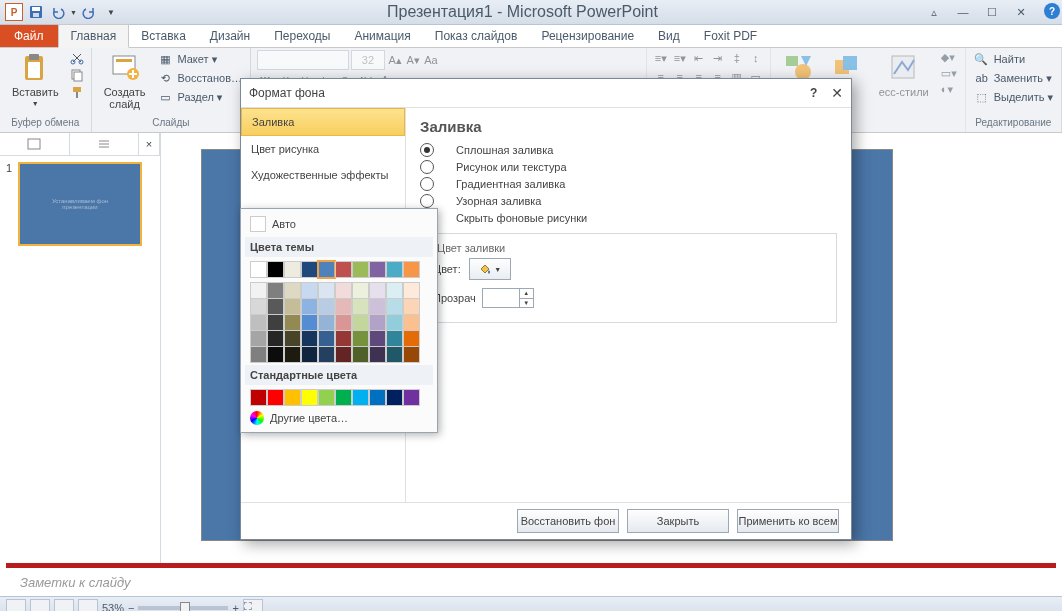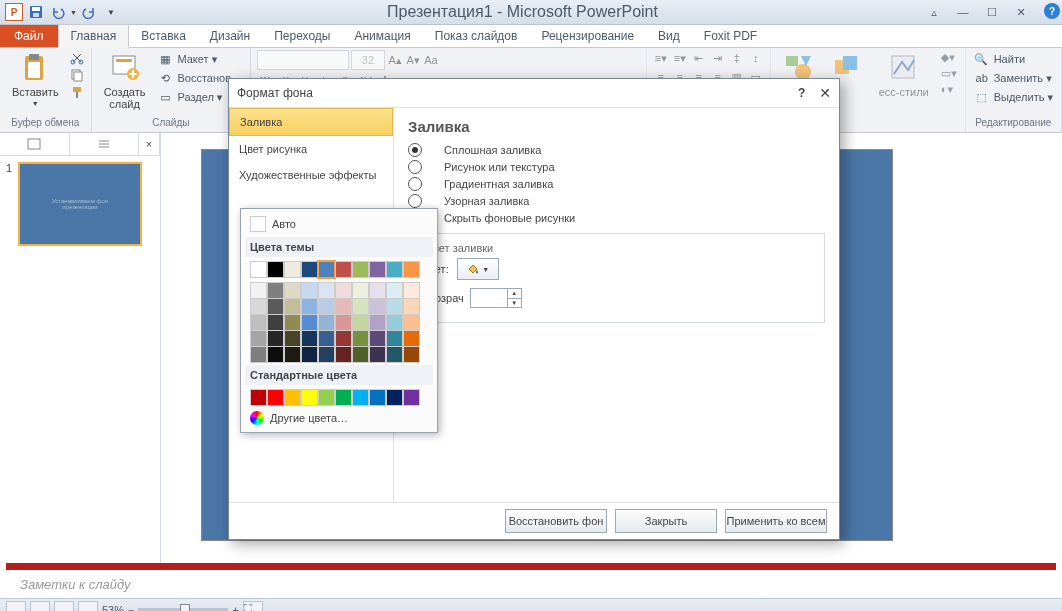--- a/index.html
+++ b/index.html
@@ -28,29 +28,29 @@
 .mini-icon{width:16px;height:16px;display:inline-flex;align-items:center;justify-content:center;}
 .workspace{display:flex;height:430px;background:#fff;}
 .slide-panel{width:160px;background:#fff;border-right:1px solid #d5d9e0;}
 .slide-tabs{height:22px;display:flex;border-bottom:1px solid #d5d9e0;}
 .slide-tab{flex:1;display:flex;align-items:center;justify-content:center;border-right:1px solid #d5d9e0;}
 .thumb-wrap{display:flex;padding:6px;}
 .thumb-num{width:12px;font-size:11px;}
 .thumb{width:120px;height:80px;background:#4a76a8;border:2px solid #f3b13e;display:flex;flex-direction:column;align-items:center;justify-content:center;color:#a8bdd4;font-size:6px;text-align:center;}
 .main-area{flex:1;background:#fff;position:relative;}
 .slide-canvas{position:absolute;left:40px;top:16px;width:690px;height:390px;background:#4a76a8;border:1px solid #888;}
-.notes-bar{height:28px;background:#fff;border-top:7px solid #b91c1c;display:flex;align-items:center;padding:0 14px;color:#999;font-size:13px;font-style:italic;margin:0 6px;}
+.notes-bar{height:28px;background:#fff;border-top:5px solid #b91c1c;display:flex;align-items:center;padding:0 14px;color:#999;font-size:13px;font-style:italic;margin:0 6px;}
 .statusbar{height:22px;background:linear-gradient(#e8eef5,#d5dde8);border-top:1px solid #b8c4d4;display:flex;align-items:center;font-size:11px;color:#4a5a6a;padding:0 6px;justify-content:space-between;}
 .status-left{display:flex;align-items:center;gap:10px;}
 .status-right{display:flex;align-items:center;gap:4px;}
 .view-btn{width:18px;height:16px;border:1px solid #b8c4d4;background:#f0f2f5;}
 .zoom-slider{width:90px;height:4px;background:#b8c4d4;position:relative;}
 .zoom-thumb{position:absolute;top:-4px;left:42px;width:8px;height:12px;background:#f0f2f5;border:1px solid #888;}
 
-.dialog{position:absolute;left:228px;top:78px;width:610px;height:460px;background:#fff;border:1px solid #7a8998;box-shadow:4px 4px 14px rgba(0,0,0,.35);display:flex;flex-direction:column;}
+.dialog{position:absolute;left:240px;top:78px;width:610px;height:460px;background:#fff;border:1px solid #7a8998;box-shadow:4px 4px 14px rgba(0,0,0,.35);display:flex;flex-direction:column;}
 .dlg-title{height:28px;display:flex;align-items:center;justify-content:space-between;padding:0 8px;font-size:12px;}
 .dlg-close{font-size:14px;cursor:pointer;}
 .dlg-body{flex:1;display:flex;border-top:1px solid #e0e0e0;}
 .dlg-nav{width:164px;border-right:1px solid #e0e0e0;}
 .dlg-nav-item{padding:7px 10px;font-size:11px;cursor:pointer;}
 .dlg-nav-item.sel{background:linear-gradient(#fde28e,#f7cf5e);border:1px solid #e6b74a;}
 .dlg-content{flex:1;padding:10px 14px;position:relative;}
 .dlg-h{font-size:15px;font-weight:bold;color:#555;margin-bottom:8px;}
 .radio-row,.check-row{display:flex;align-items:center;gap:22px;margin:3px 0;font-size:11px;}
 .radio{width:12px;height:12px;border:1px solid #555;border-radius:50%;display:flex;align-items:center;justify-content:center;}

